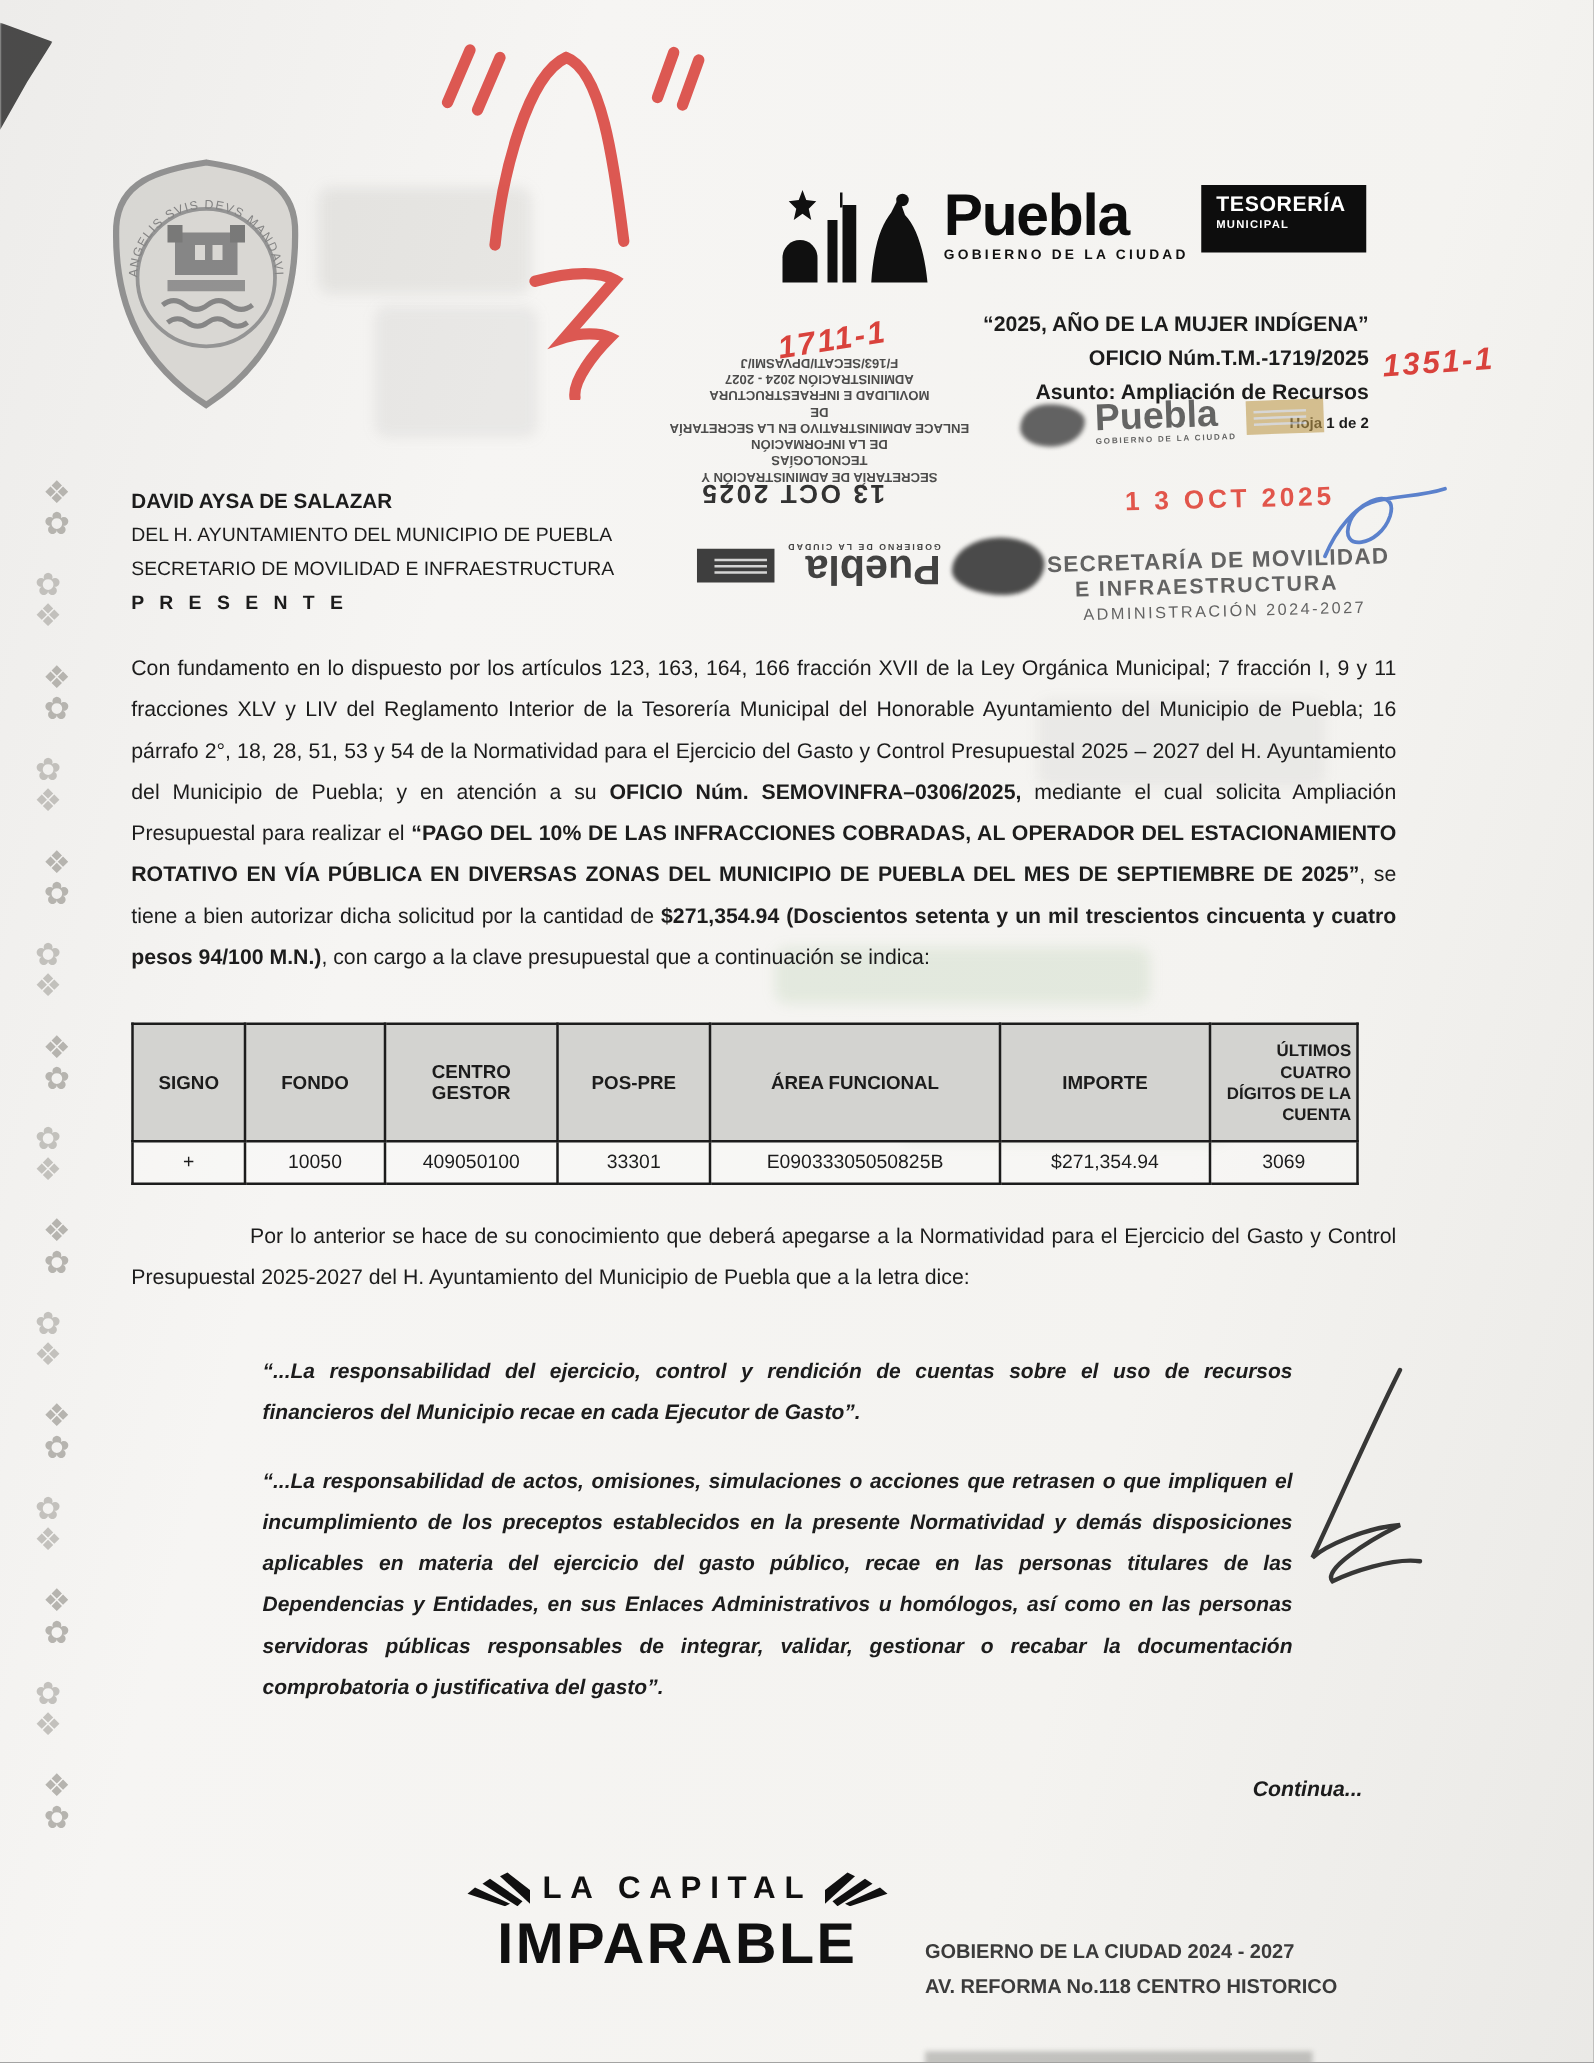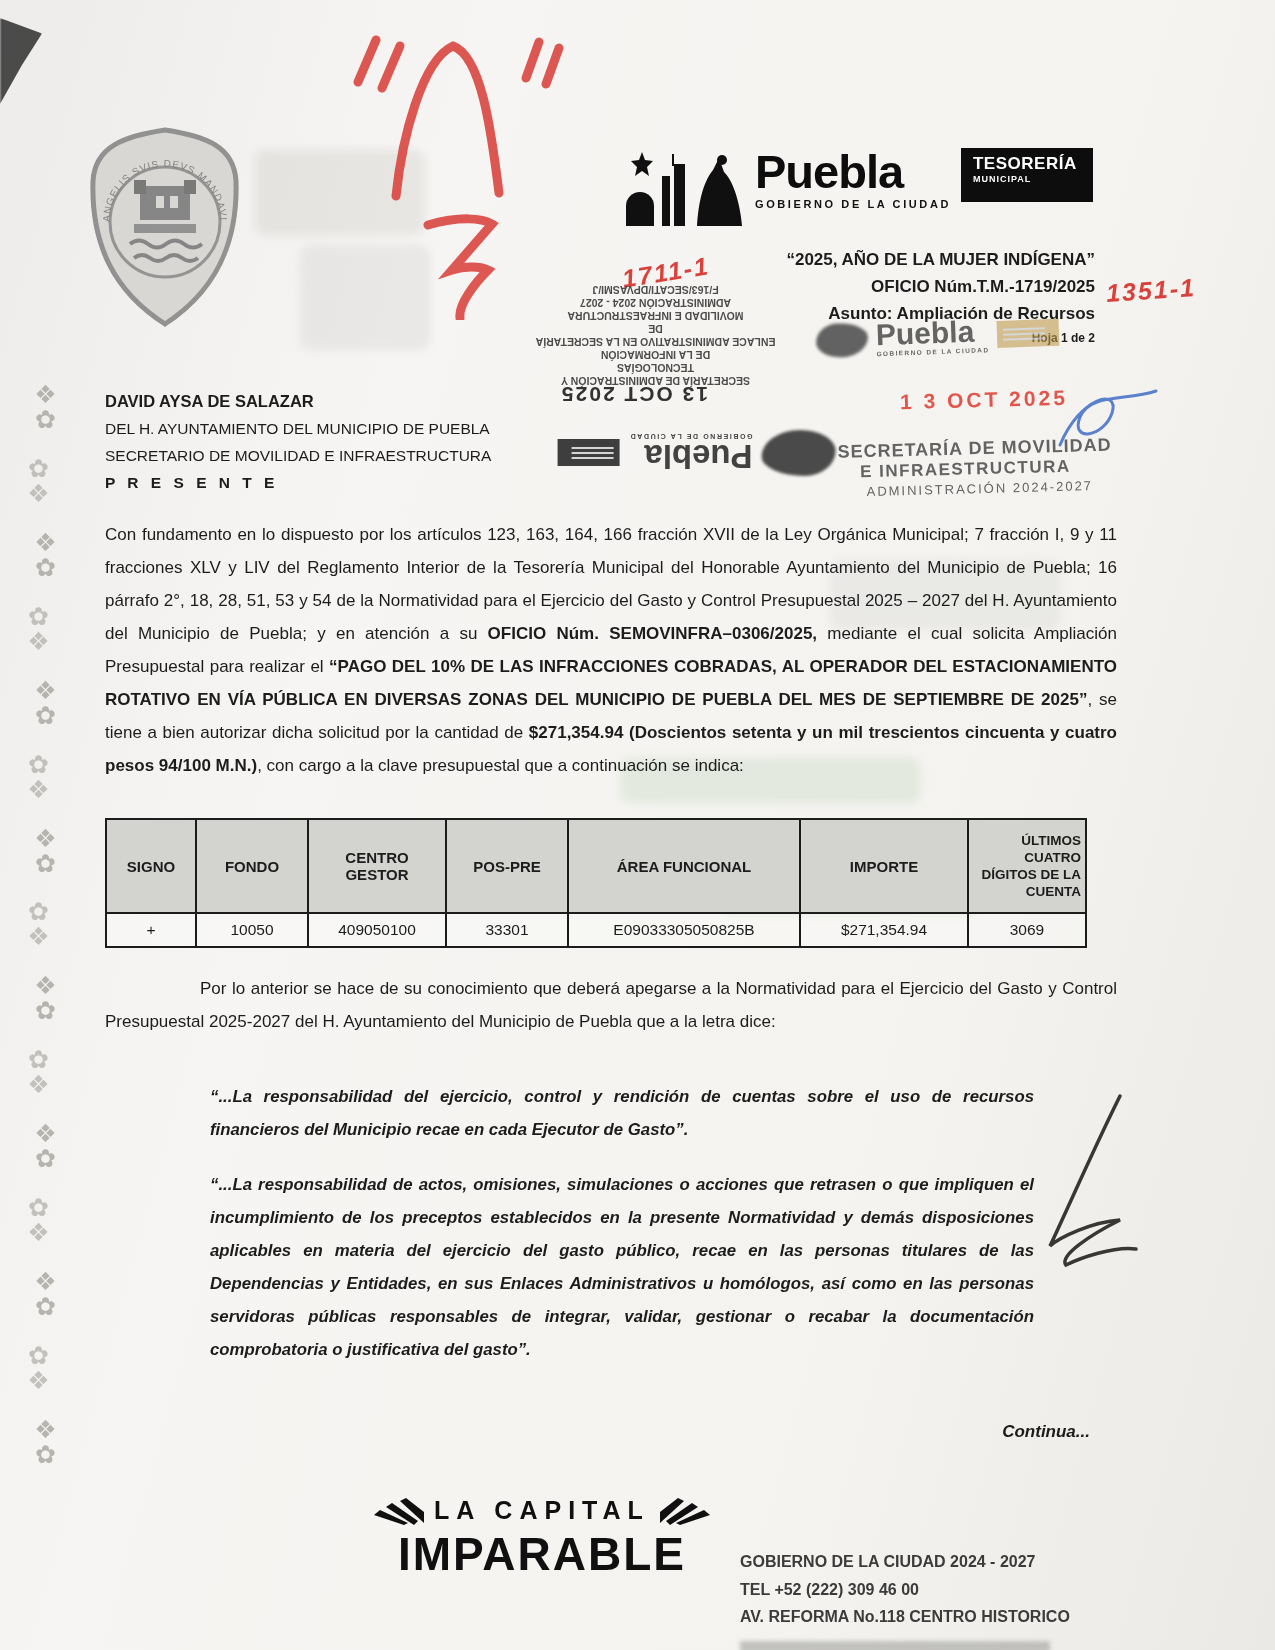--- a/index.html
+++ b/index.html
@@ -308,18 +308,17 @@
         <path d="M52,26 L28,4 L34,1 L52,15 Z"></path>
           <path d="M42,28 L14,10 L20,6 L46,24 Z"></path>
           <path d="M32,28 L2,18 L8,13 L36,26 Z"></path>
       </svg>
     </div>
     <div class="campaign-line2">IMPARABLE</div>
   </div>
 
   <div class="abs gov">
     <div>GOBIERNO DE LA CIUDAD 2024 - 2027</div>
-    <div>TEL +52 (222) 309 46 00</div>
     <div>AV. REFORMA No.118 CENTRO HISTORICO</div>
   </div>
   <div class="abs bottom-cut"></div>
 
 </div>
 
 </body></html>

